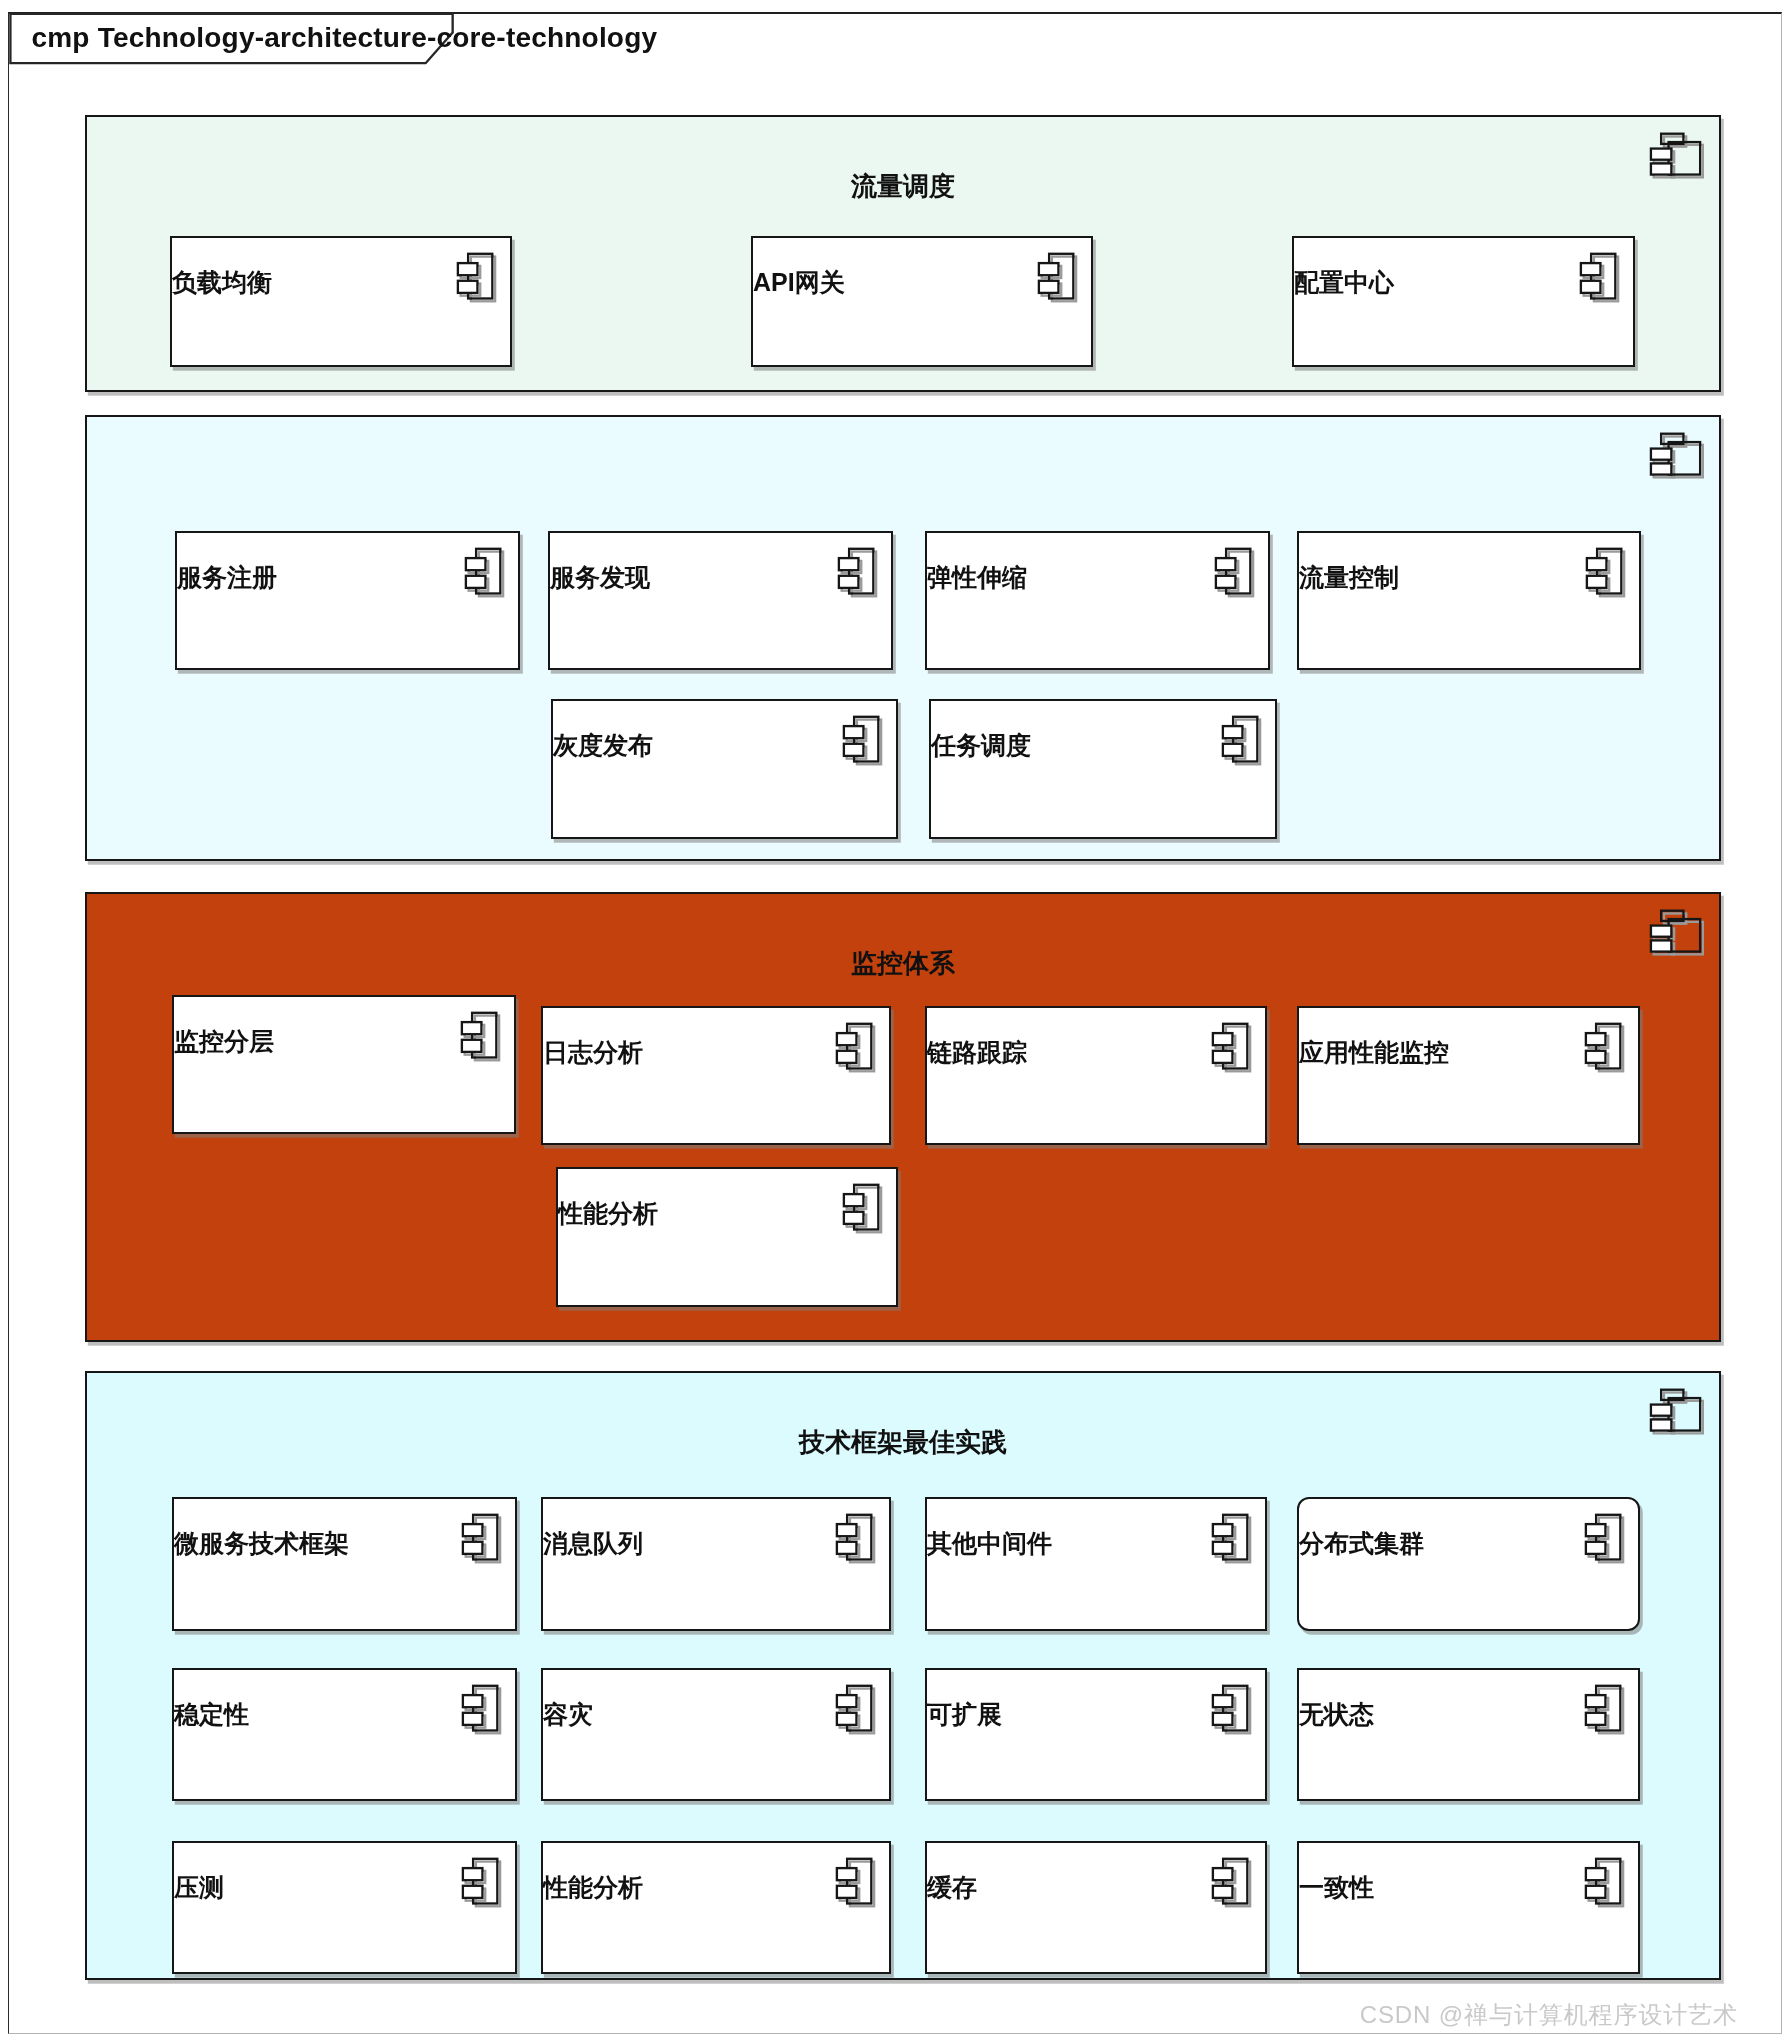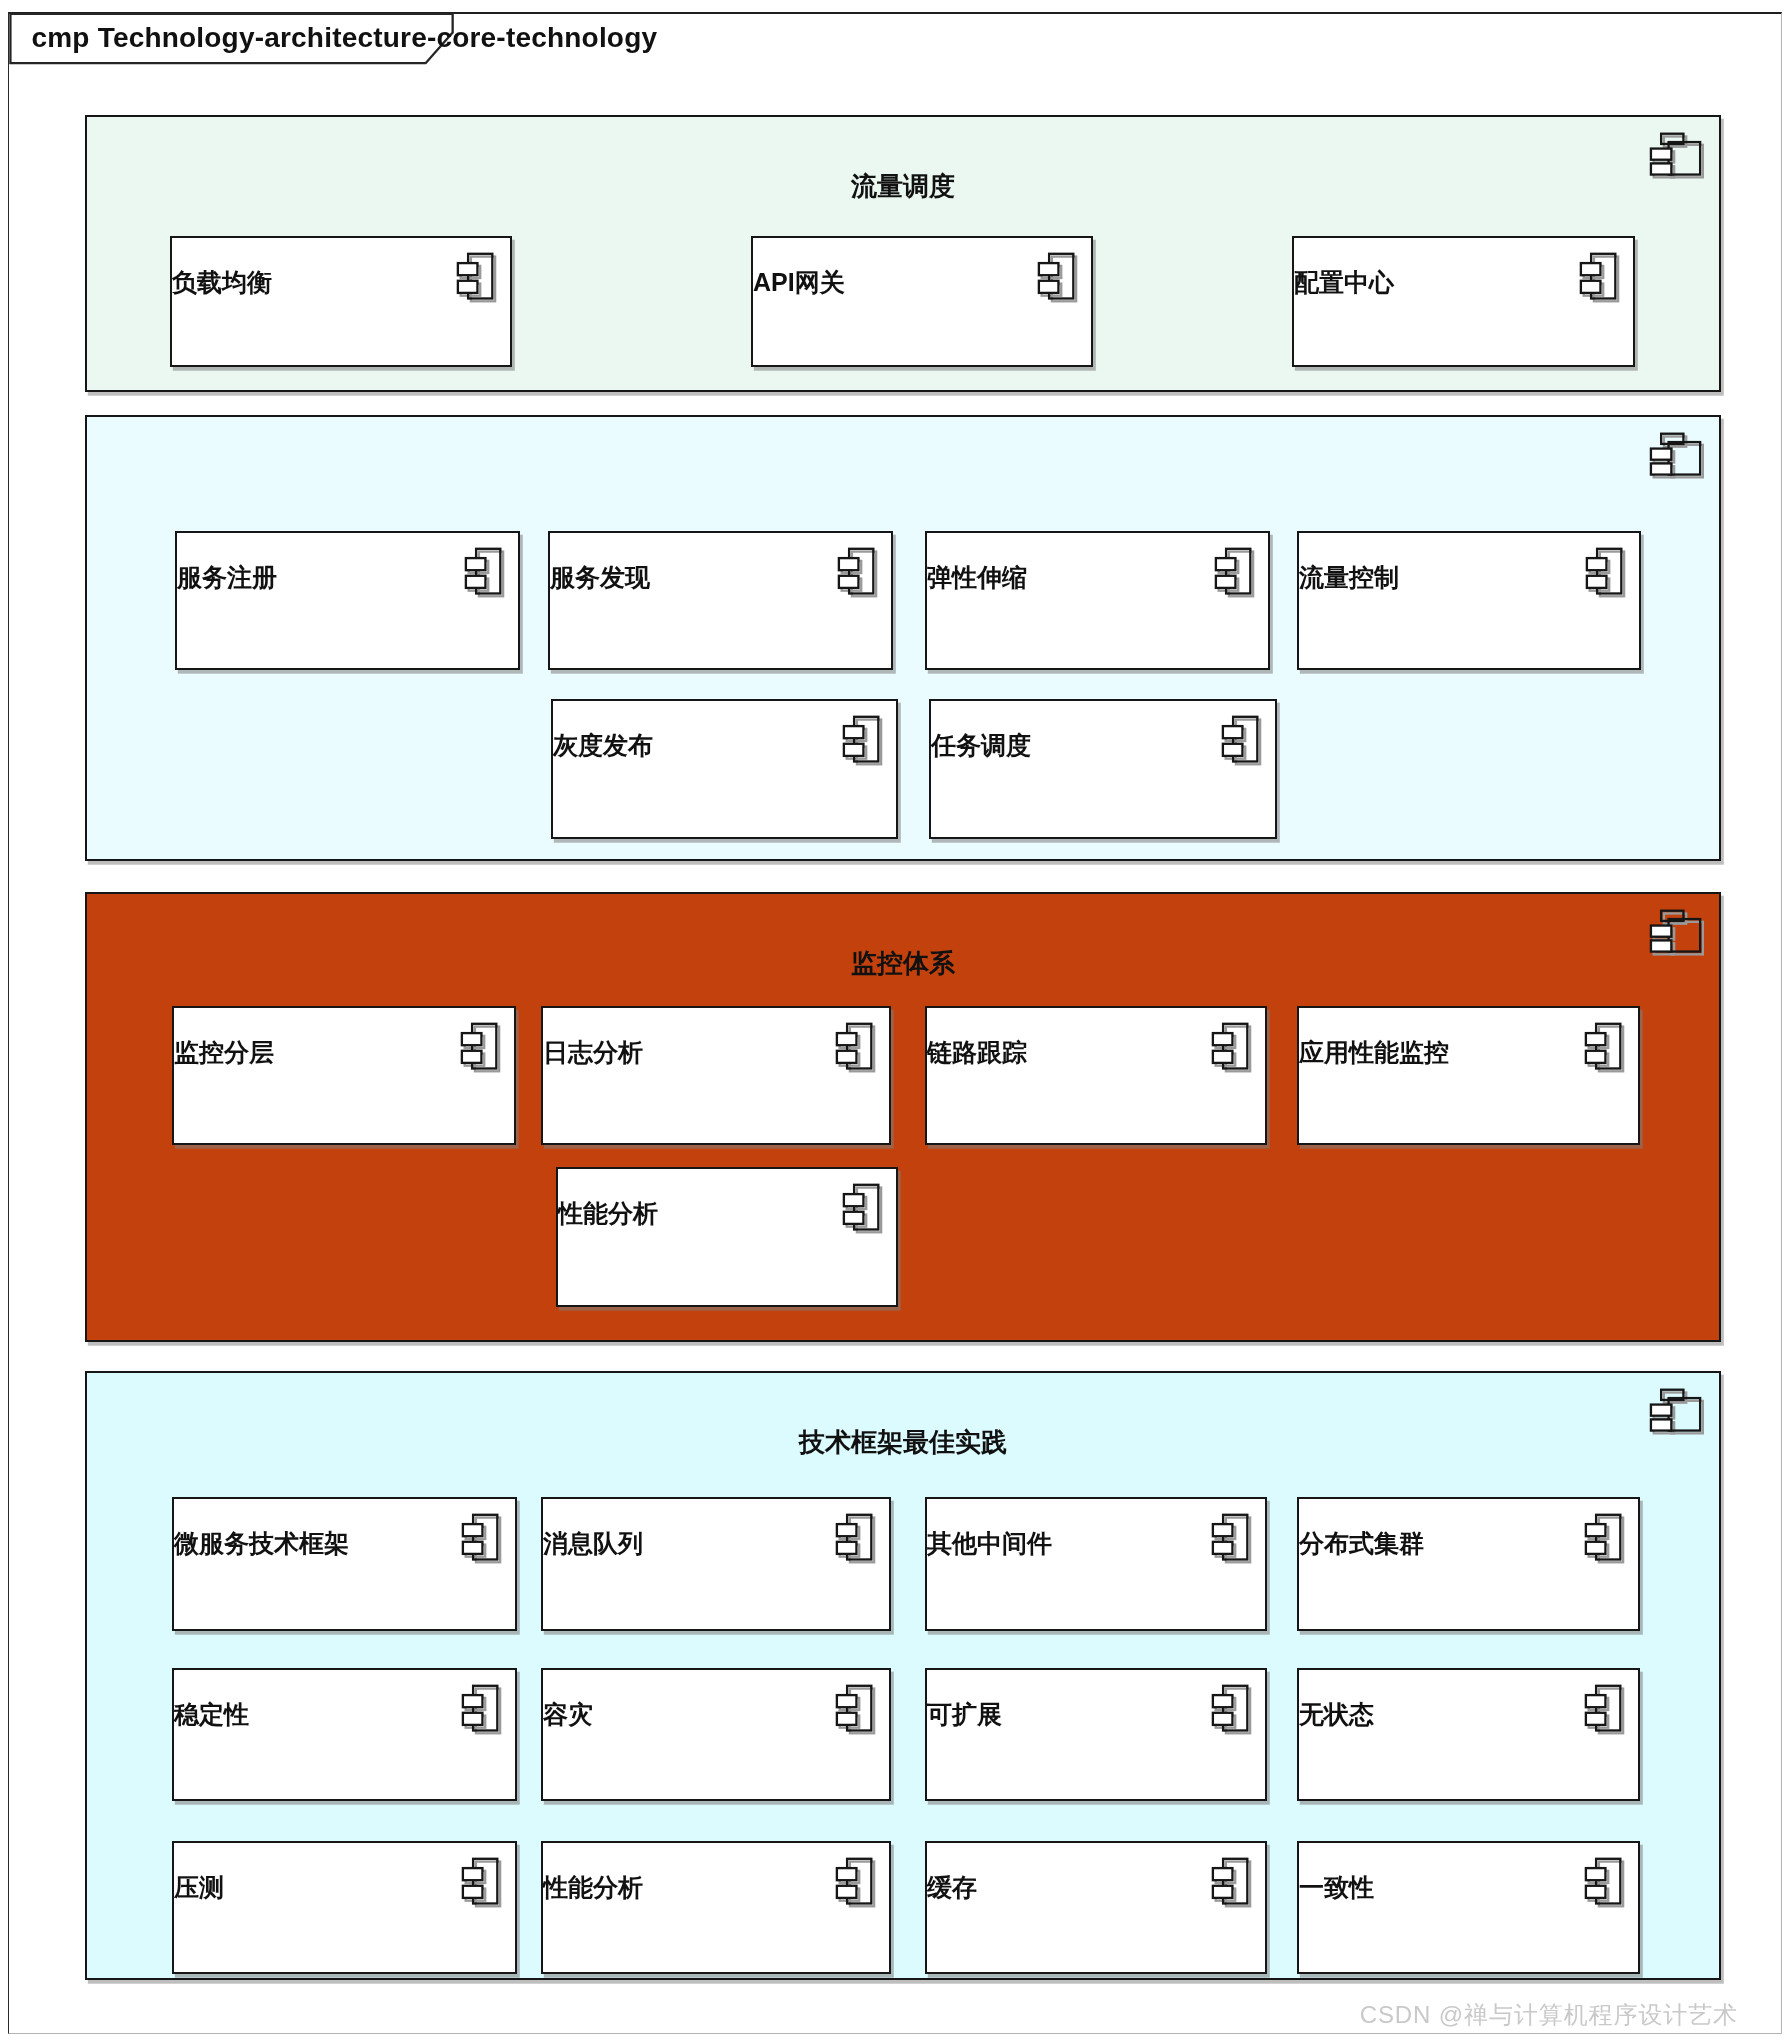--- a/index.html
+++ b/index.html
@@ -270,21 +270,21 @@
             <rect x="3" y="20" width="22" height="12"></rect>
             <rect x="3" y="36" width="22" height="12"></rect>
           </g>
           <g stroke="#161616" stroke-width="2.5">
             <rect x="14" y="4" width="24" height="11" fill="none"></rect>
             <rect x="22" y="13" width="34" height="35" fill="none"></rect>
             <rect x="3" y="20" width="22" height="12" fill="#ffffff"></rect>
             <rect x="3" y="36" width="22" height="12" fill="#ffffff"></rect>
           </g>
         </svg></span>
-      <div class="component" style="left: 85px; top: 112px; width: 344px; height: 139px;">
+      <div class="component" style="left: 85px; top: 101px; width: 344px; height: 139px;">
         <div class="component-label">监控分层</div>
         <span class="component-icon"><svg width="41" height="54" viewBox="0 0 44 58">
             <g fill="none" stroke="#9a9a9a" stroke-width="2.5" transform="translate(3,3)">
               <rect x="13" y="3" width="26" height="48"></rect>
               <rect x="2" y="13" width="21" height="13"></rect>
               <rect x="2" y="32" width="21" height="13"></rect>
             </g>
             <g stroke="#161616" stroke-width="2.5">
               <rect x="13" y="3" width="26" height="48" fill="none"></rect>
               <rect x="2" y="13" width="21" height="13" fill="#ffffff"></rect>
@@ -407,21 +407,21 @@
               <rect x="2" y="13" width="21" height="13"></rect>
               <rect x="2" y="32" width="21" height="13"></rect>
             </g>
             <g stroke="#161616" stroke-width="2.5">
               <rect x="13" y="3" width="26" height="48" fill="none"></rect>
               <rect x="2" y="13" width="21" height="13" fill="#ffffff"></rect>
               <rect x="2" y="32" width="21" height="13" fill="#ffffff"></rect>
             </g>
           </svg></span>
       </div>
-      <div class="component" style="left: 1210px; top: 124px; width: 343px; height: 134px;">
+      <div class="component" style="left: 1210px; top: 124px; width: 343px; height: 134px; border-radius: 12px;">
         <div class="component-label">分布式集群</div>
         <span class="component-icon"><svg width="41" height="54" viewBox="0 0 44 58">
             <g fill="none" stroke="#9a9a9a" stroke-width="2.5" transform="translate(3,3)">
               <rect x="13" y="3" width="26" height="48"></rect>
               <rect x="2" y="13" width="21" height="13"></rect>
               <rect x="2" y="32" width="21" height="13"></rect>
             </g>
             <g stroke="#161616" stroke-width="2.5">
               <rect x="13" y="3" width="26" height="48" fill="none"></rect>
               <rect x="2" y="13" width="21" height="13" fill="#ffffff"></rect>

